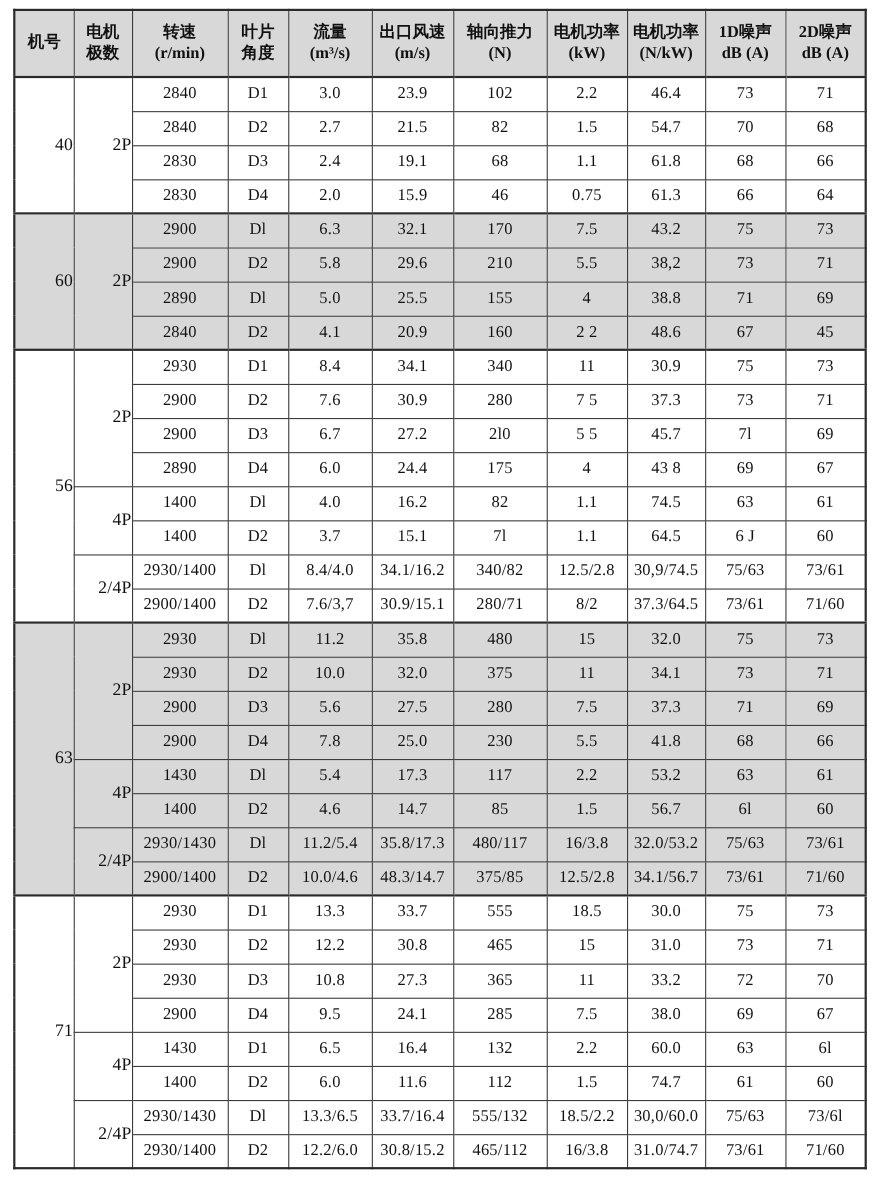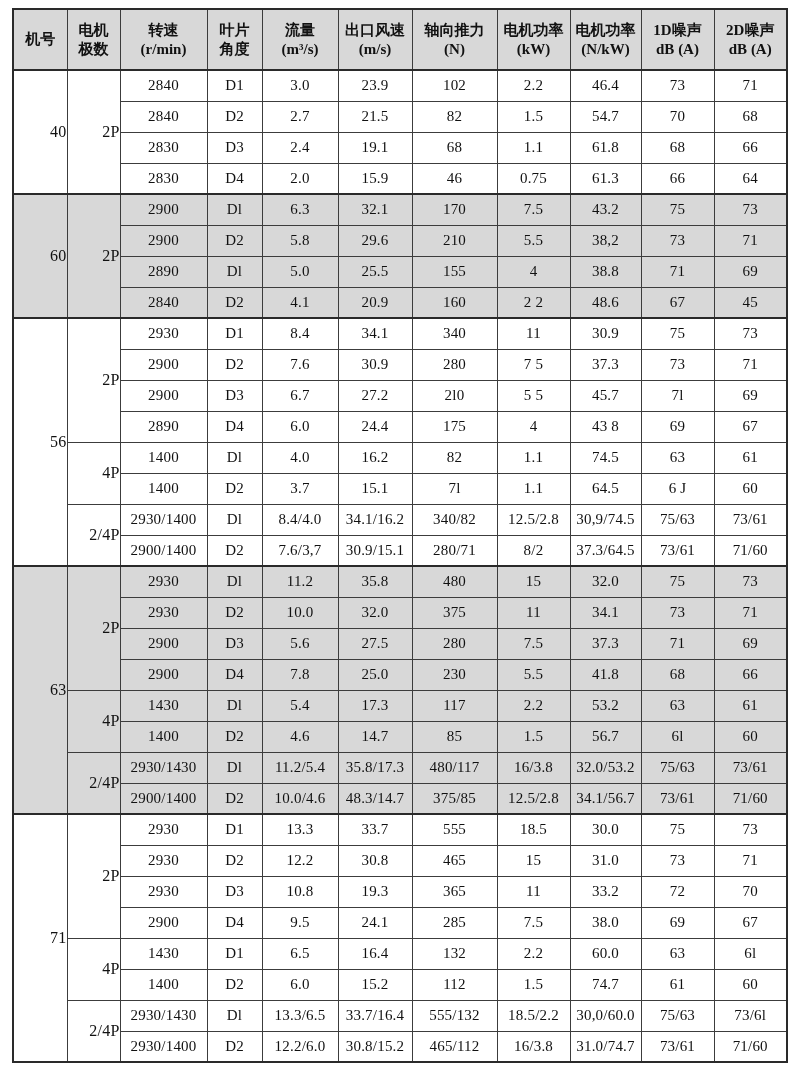--- a/index.html
+++ b/index.html
@@ -404,21 +404,21 @@
         <td>465</td>
         <td>15</td>
         <td>31.0</td>
         <td>73</td>
         <td>71</td>
       </tr>
       <tr>
         <td>2930</td>
         <td>D3</td>
         <td>10.8</td>
-        <td>19.3</td>
+        <td>27.3</td>
         <td>365</td>
         <td>11</td>
         <td>33.2</td>
         <td>72</td>
         <td>70</td>
       </tr>
       <tr>
         <td>2900</td>
         <td>D4</td>
         <td>9.5</td>
@@ -438,21 +438,21 @@
         <td>132</td>
         <td>2.2</td>
         <td>60.0</td>
         <td>63</td>
         <td>6l</td>
       </tr>
       <tr>
         <td>1400</td>
         <td>D2</td>
         <td>6.0</td>
-        <td>15.2</td>
+        <td>11.6</td>
         <td>112</td>
         <td>1.5</td>
         <td>74.7</td>
         <td>61</td>
         <td>60</td>
       </tr>
       <tr>
         <td rowspan="2" class="poles-cell">2/4P</td>
         <td>2930/1430</td>
         <td>Dl</td>

